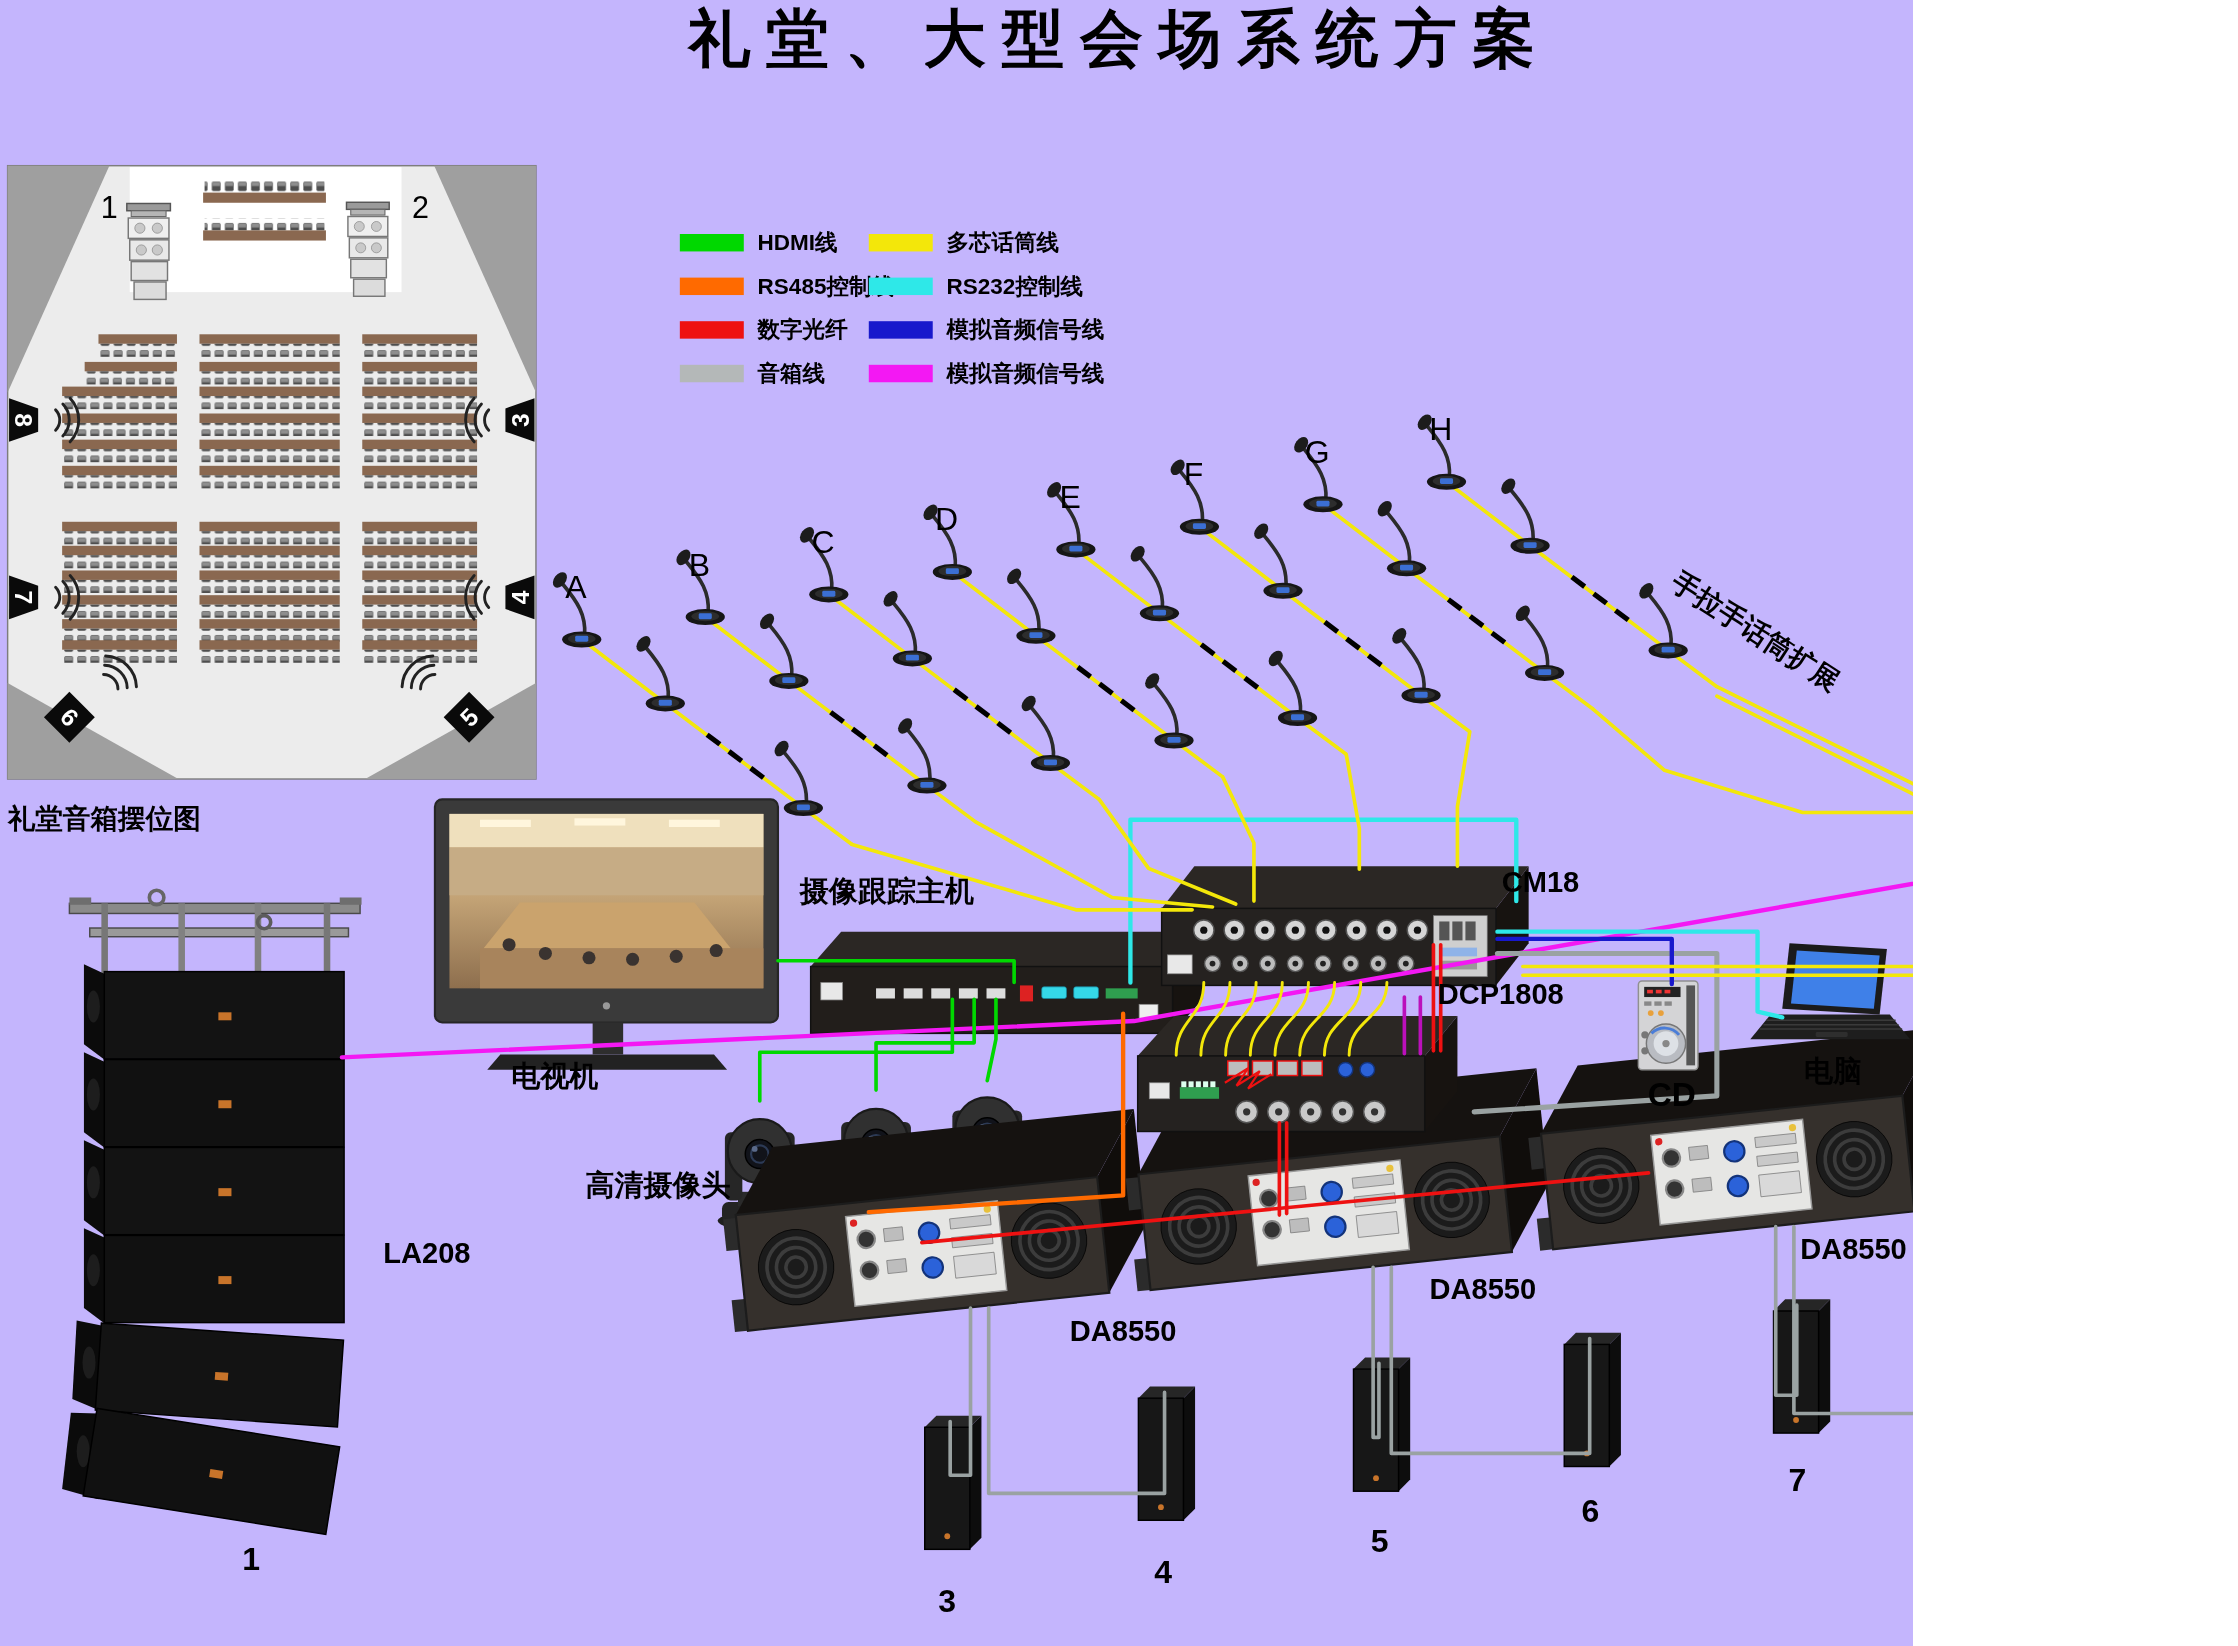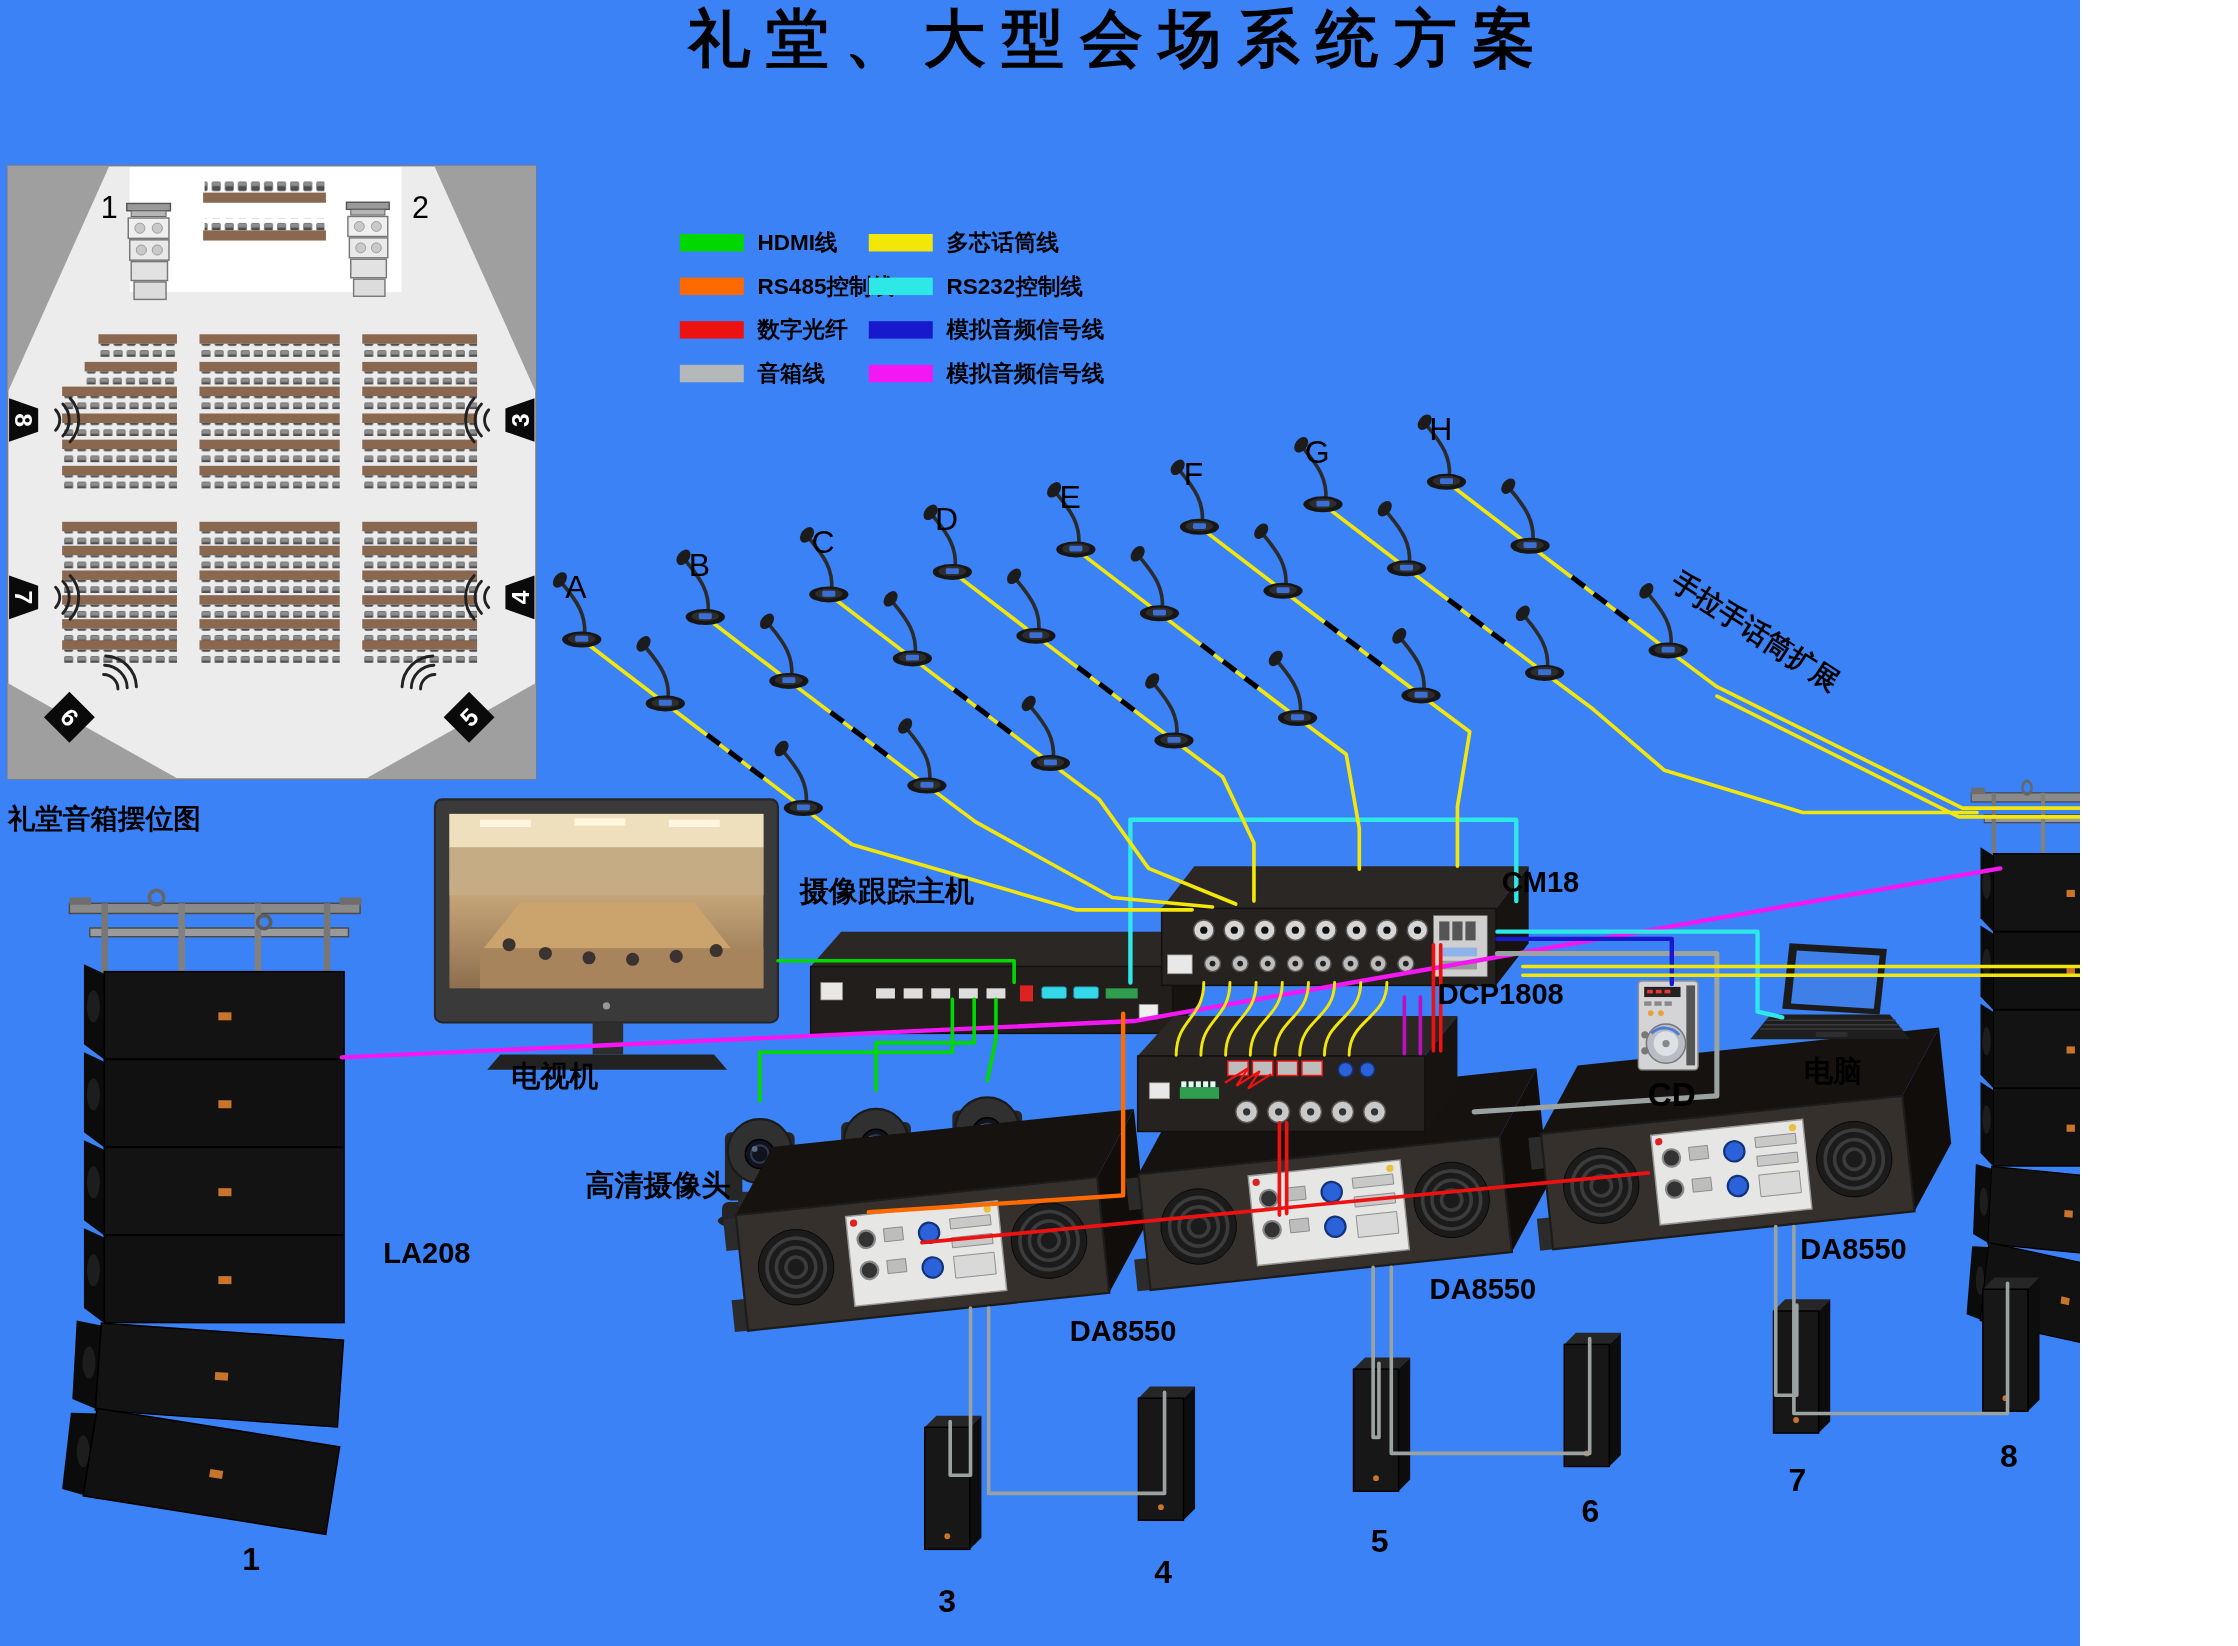--- a/index.html
+++ b/index.html
@@ -1,16 +1,16 @@
 <!DOCTYPE html>
 <html style="font-size:11.6px"><head>
 <meta charset="utf-8">
 <style>
   html,body{margin:0;padding:0;background:#fff;}
-  #stage{position:relative;width:2080px;height:1646px;background:#3b82f6;overflow:hidden;}
+  #stage{position:relative;width:1913px;height:1646px;background:#c4b5fd;overflow:hidden;}
   svg{display:block;}
   text{font-family:"Liberation Sans","DejaVu Sans",sans-serif;fill:#000;}
   .title{font-size:86px;font-weight:bold;letter-spacing:22px;}
   .cap{font-size:38px;font-weight:bold;}
   .leg{font-size:31px;font-weight:bold;}
   .chain{font-size:44px;font-weight:normal;}
   .dev{font-size:40px;font-weight:bold;}
   .devbig{font-size:46px;font-weight:bold;}
   .num{font-size:44px;font-weight:bold;}
   .wallnum{font-size:34px;font-weight:bold;fill:#fff;}

